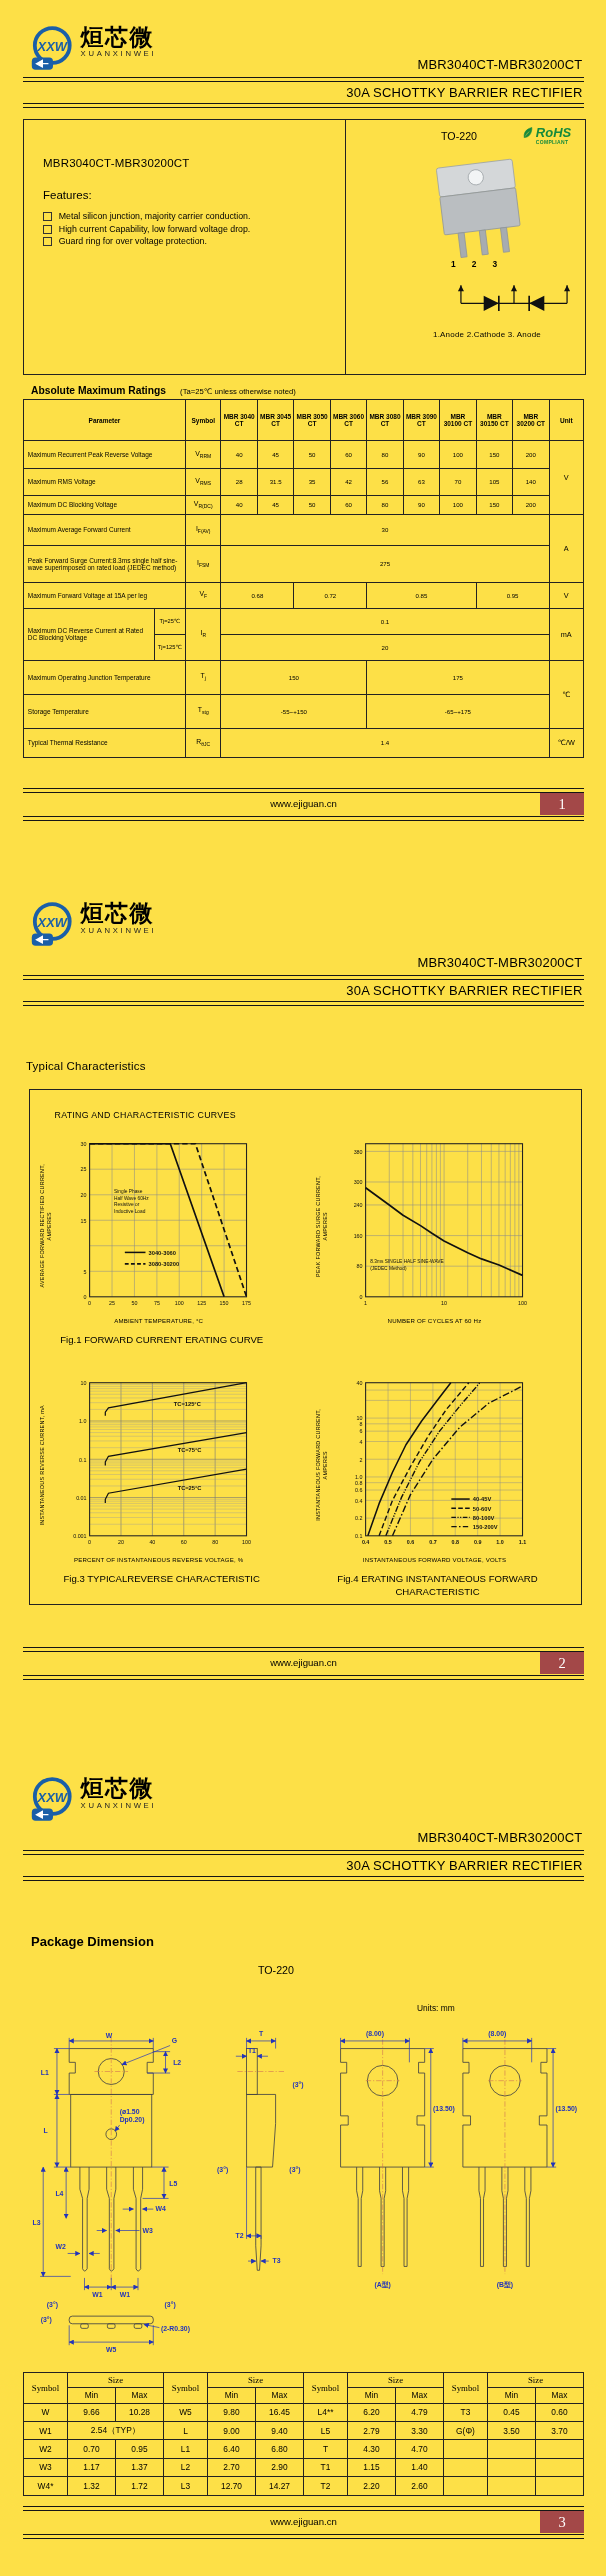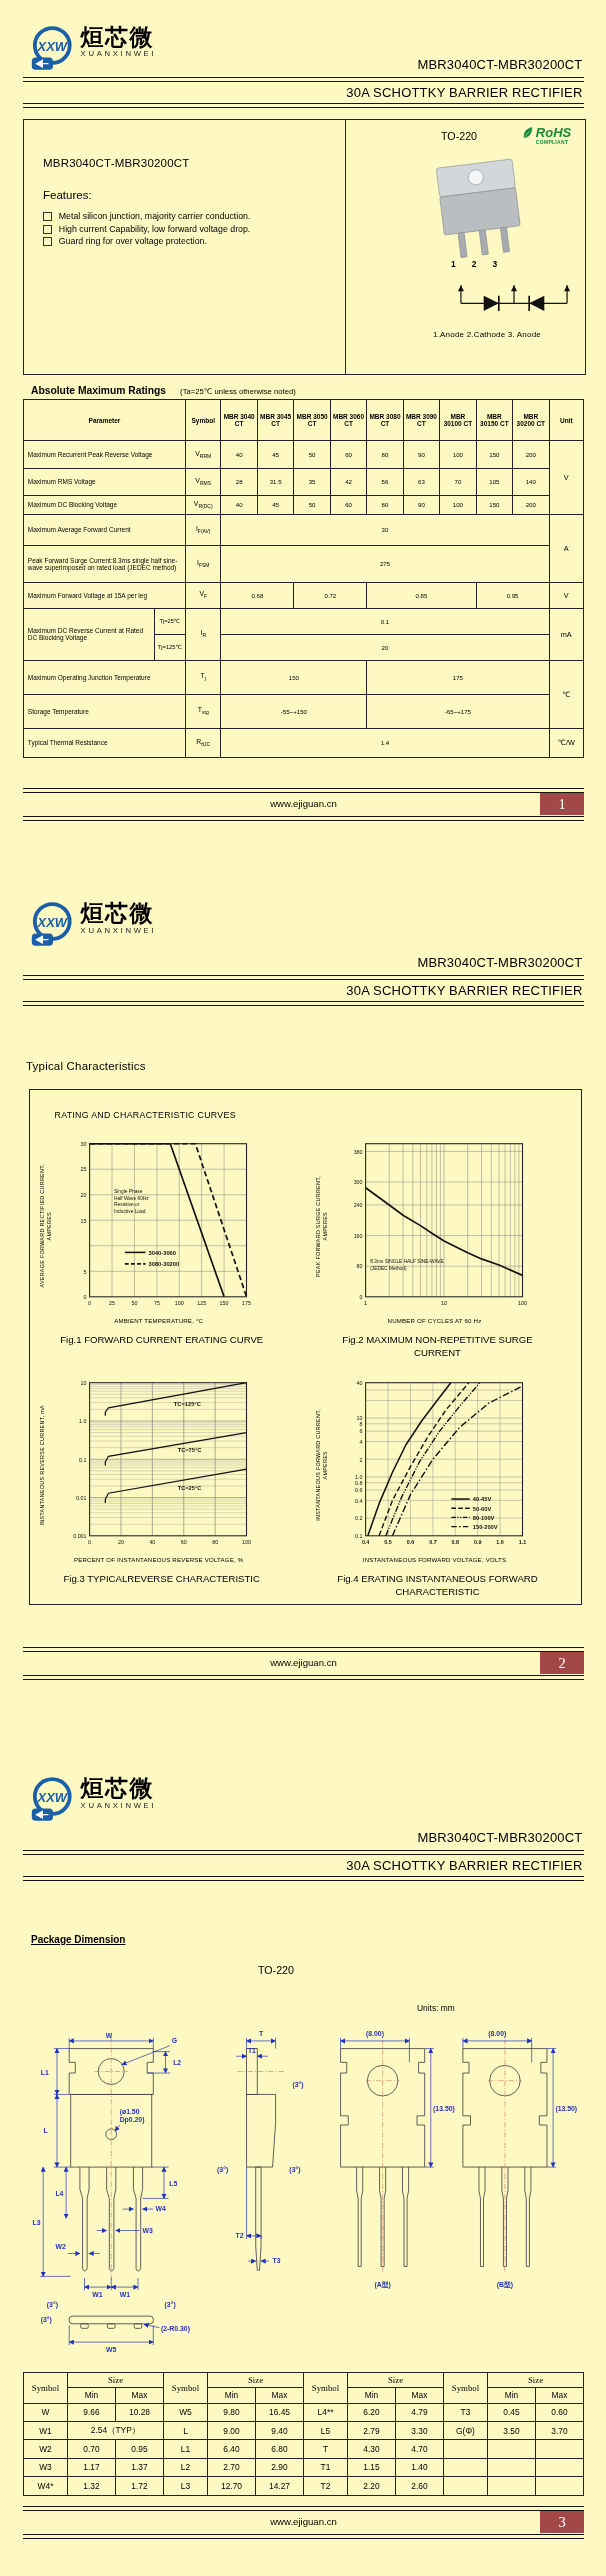--- a/index.html
+++ b/index.html
@@ -1,17 +1,17 @@
 <!DOCTYPE html>
 <html style="font-size:12.2px"><head>
 <meta charset="utf-8">
 <style>
   html,body{margin:0;padding:0;background:#fff}
   body{width:607px;font-family:"Liberation Sans","DejaVu Sans",sans-serif;color:#000}
-  .page{position:relative;width:607px;height:859px;background:#fef9c3;overflow:hidden}
+  .page{position:relative;width:607px;height:859px;background:#fde047;overflow:hidden}
   .abs{position:absolute}
   
   .logo-wrap{display:flex;align-items:flex-start}
   .logo-cjk{font-size:23px;font-weight:bold;letter-spacing:1.5px;line-height:1.05}
   .logo-en{font-size:7.7px;letter-spacing:2.7px;color:#222;margin-top:0.8px}
   .hdr-title{font-size:13px;text-align:right;letter-spacing:0.2px}
   .rule{position:absolute;left:23px;right:23px;border-top:1.9px solid #151515}
   .rule.thin{border-top:0.9px solid #151515}
   
   .pbox{position:absolute;left:23px;top:119px;width:561px;height:254px;border:1.1px solid #222}
@@ -51,21 +51,21 @@
   .vlab span{writing-mode:vertical-rl;transform:rotate(180deg);font-size:5.4px;letter-spacing:0.3px;text-align:center;line-height:1.25}
   .fig-svg{position:absolute;left:20px;top:0}
   .fig-xlab{position:absolute;left:20px;top:181px;width:199px;text-align:center;font-size:6.1px;letter-spacing:0.2px}
   .fig-cap{position:absolute;left:0;top:197px;width:245px;text-align:center;font-size:9.6px;line-height:13px}
   svg text{font-family:"Liberation Sans","DejaVu Sans",sans-serif}
   .tick{font-size:7px;fill:#111}
   .tick.b{font-weight:bold}
   .ann{font-size:6.3px;fill:#111}
   .clab{font-size:7.5px;fill:#111;font-weight:bold}
   
-  .pkg-title{font-size:10px;font-weight:bold;text-decoration:underline}
+  .pkg-title{font-size:13px;font-weight:bold;}
   .dimtxt{font-size:9px;font-weight:bold;fill:#2233bb}
   .ol{fill:none;stroke:#444;stroke-width:1.1}
   .dimln{stroke:#2233bb;stroke-width:.9;fill:none}
   .cl{stroke:#cc6655;stroke-width:.7;fill:none;stroke-dasharray:7 2.5 1.5 2.5}
   table.dim{border-collapse:collapse;table-layout:fixed;width:561px;border:1.1px solid #222}
   table.dim td,table.dim th{border:0.8px solid #222;text-align:center;vertical-align:middle;font-size:8.4px;padding:0}
   table.dim th{font-family:"Liberation Serif","DejaVu Serif",serif;font-weight:normal;font-size:8.8px}
 </style>
 </head>
 <body>
@@ -366,24 +366,20 @@
         <text class="tick" x="36" y="133" text-anchor="end">160</text>
         <text class="tick" x="36" y="173" text-anchor="end">80</text>
         <text class="tick" x="36" y="213" text-anchor="end">0</text>
         <text class="tick" x="40" y="221" text-anchor="middle">1</text>
         <text class="tick" x="142.5" y="221" text-anchor="middle">10</text>
         <text class="tick" x="245" y="221" text-anchor="middle">100</text>
         <text class="ann" x="46" y="166">8.3ms SINGLE HALF SINE-WAVE</text>
         <text class="ann" x="46" y="175">(JEDEC Method)</text>
       </svg>
       <div class="fig-xlab"><span>NUMBER OF CYCLES AT 60 Hz</span></div>
-      <div class="fig-cap">
-        <div>Fig.2 MAXIMUM NON-REPETITIVE SURGE</div>
-          <div>CURRENT</div>
-      </div>
     </div>
 
     <div class="figbox" style="left:9.2px;top:285px">
       <div class="vlab">
         <span>INSTANTANEOUS REVERSE CURRENT, mA</span>
       </div>
       <svg class="fig-svg" width="199" height="180" viewBox="0 0 260 235">
         <path d="M81,10V210M122,10V210M163,10V210M204,10V210M40,60H245M40,110H245M40,160H245" stroke="#777" stroke-width=".8" fill="none"></path>
         <path d="M40,12.3H245M40,14.8H245M40,17.7H245M40,21.1H245M40,25.1H245M40,29.9H245M40,36.1H245M40,44.9H245M40,62.3H245M40,64.8H245M40,67.7H245M40,71.1H245M40,75.1H245M40,79.9H245M40,86.1H245M40,94.9H245M40,112.3H245M40,114.8H245M40,117.7H245M40,121.1H245M40,125.1H245M40,129.9H245M40,136.1H245M40,144.9H245M40,162.3H245M40,164.8H245M40,167.7H245M40,171.1H245M40,175.1H245M40,179.9H245M40,186.1H245M40,194.9H245" stroke="#9a9a9a" stroke-width=".5" fill="none"></path>
         <rect x="40" y="10" width="205" height="200" fill="none" stroke="#222" stroke-width="1.4"></rect>

